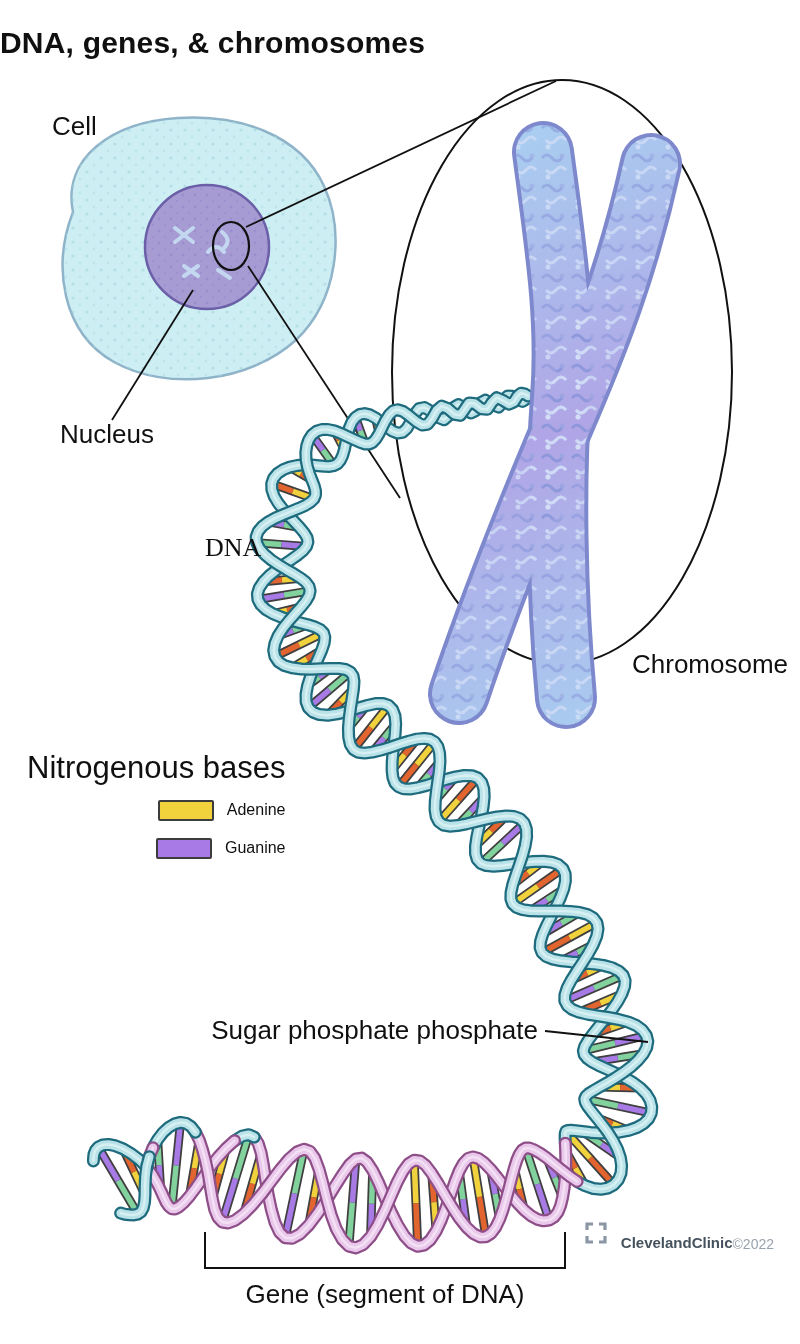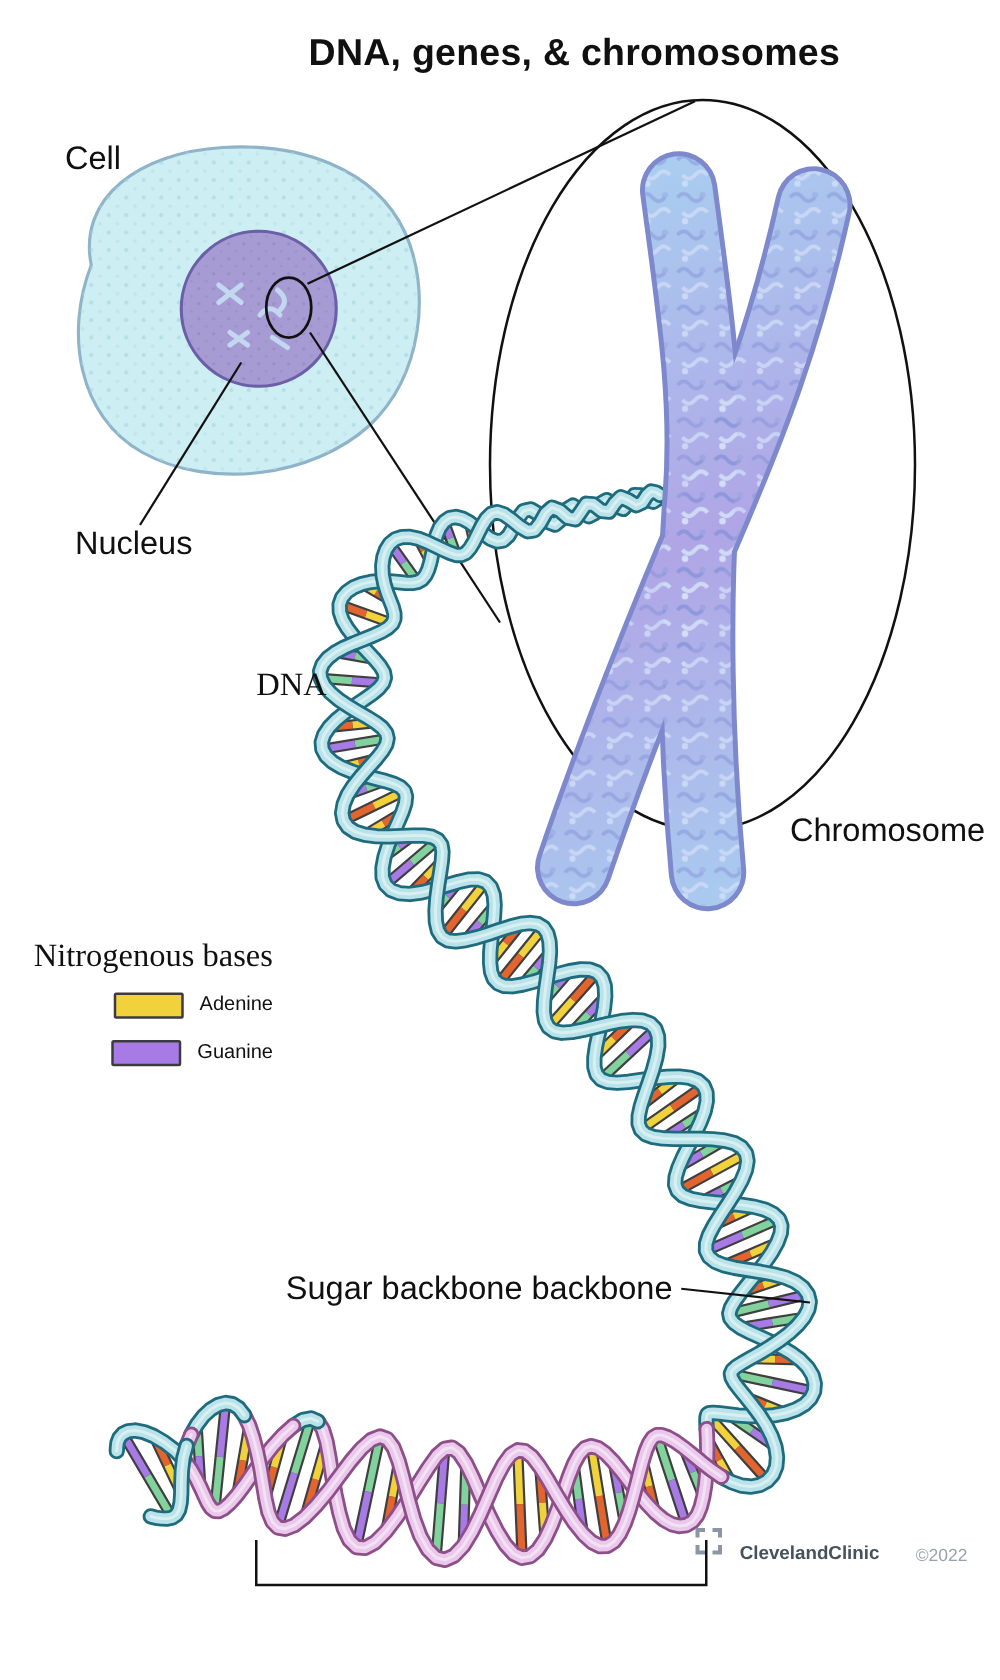--- a/index.html
+++ b/index.html
@@ -1,31 +1,31 @@
 <!DOCTYPE html>
 <html><head>
 <meta charset="utf-8">
 <style>
   html,body{margin:0;padding:0;background:#fff;}
   .stage{position:relative;width:800px;height:1344px;background:#ffffff;overflow:hidden;
          font-family:"Liberation Sans",sans-serif;color:#101010;}
   svg.art{position:absolute;left:0;top:0;}
   .lbl{position:absolute;font-size:26px;line-height:1.1;white-space:nowrap;}
-  .title{position:absolute;left:0;top:26px;width:672px;text-align:right;
+  .title{position:absolute;left:0;top:26px;width:672px;text-align:left;
          font-size:30px;font-weight:bold;letter-spacing:.2px;}
   .legend{position:absolute;left:27px;top:750px;}
-  .legend-title{font-size:26px;margin:0 0 12px 0;font-family:Liberation Serif, serif;}
+  .legend-title{font-size:31px;margin:0 0 12px 0;}
   .legend-row{display:flex;align-items:center;gap:13px;margin:0 0 14px 36px;height:24px;justify-content:flex-end;}
   .swatch{width:56px;height:21px;border:2px solid #3c3c3c;border-radius:2px;box-sizing:border-box;}
   .sugar{left:188px;top:1016px;width:350px;text-align:right;}
   .gene{left:215px;top:1280px;width:340px;text-align:center;}
   .brand{position:absolute;right:26px;top:1222px;display:flex;flex-direction:row;align-items:flex-end;}
   .brand .mark{margin:0 14px 8px 0;}
   .brand .bname{font-size:15px;font-weight:bold;color:#45525e;line-height:1.2;}
-  .brand .copy{font-size:14px;color:#98a2ad;margin-top:5px;margin-left:29px;}
+  .brand .copy{font-size:14px;color:#98a2ad;margin-top:5px;}
 </style>
 </head>
 <body>
 
 <div class="stage">
 
   <svg class="art" id="art" width="800" height="1344" viewBox="0 0 800 1344">
     <defs>
       <pattern id="dotsCyan" width="14" height="14" patternUnits="userSpaceOnUse">
         <circle cx="3" cy="4" r="1.6" fill="#9fd2db"></circle>
@@ -318,21 +318,22 @@
     <line x1="545" y1="1031" x2="648" y2="1042" stroke="#111111" stroke-width="1.8"></line>
 
     <polyline points="205,1232 205,1268 565,1268 565,1232" fill="none" stroke="#111111" stroke-width="2"></polyline>
   </svg>
 
   <div class="title">DNA, genes, &amp; chromosomes</div>
   <div class="lbl" style="left:52px;top:112px;">Cell</div>
   <div class="lbl" style="left:60px;top:420px;">Nucleus</div>
   <div class="lbl" style="left:205px;top:534px;font-family:Liberation Serif, serif;">DNA</div>
   <div class="lbl" style="left:612px;top:650px;margin-left:20px;">Chromosome</div>
-  <div class="lbl sugar">Sugar backbone backbone</div>
+  <div class="lbl sugar">Sugar phosphate phosphate</div>
+  <div class="lbl gene">Gene (segment of DNA)</div>
 
   <div class="legend">
     <div class="legend-title">Nitrogenous bases</div>
     <div class="legend-row">
       <div class="swatch" style="background: rgb(242, 210, 60);"></div>
       <div>Adenine</div>
     </div>
     <div class="legend-row">
       <div class="swatch" style="background: rgb(168, 122, 230);"></div>
       <div>Guanine</div>

